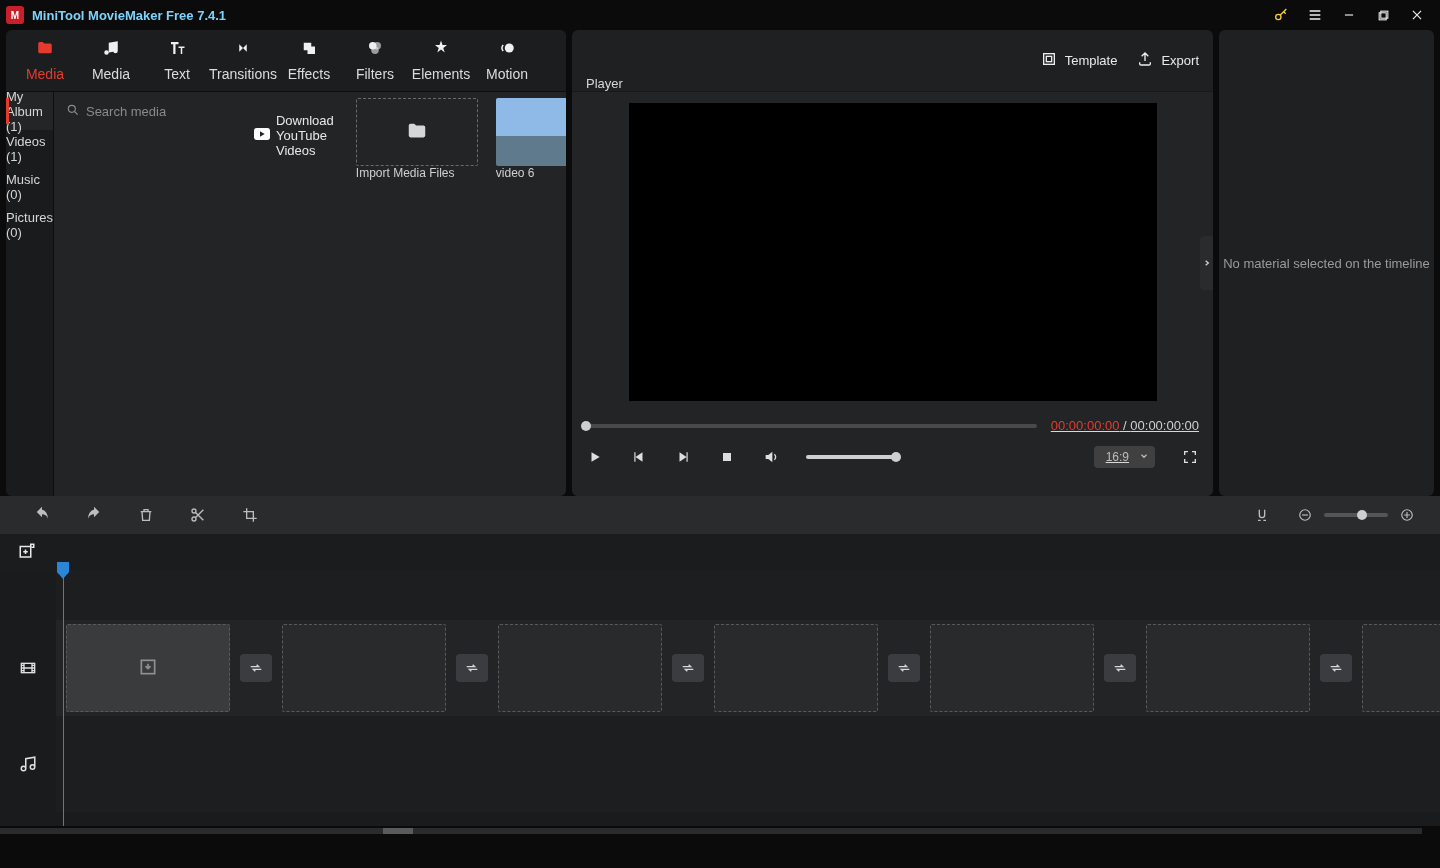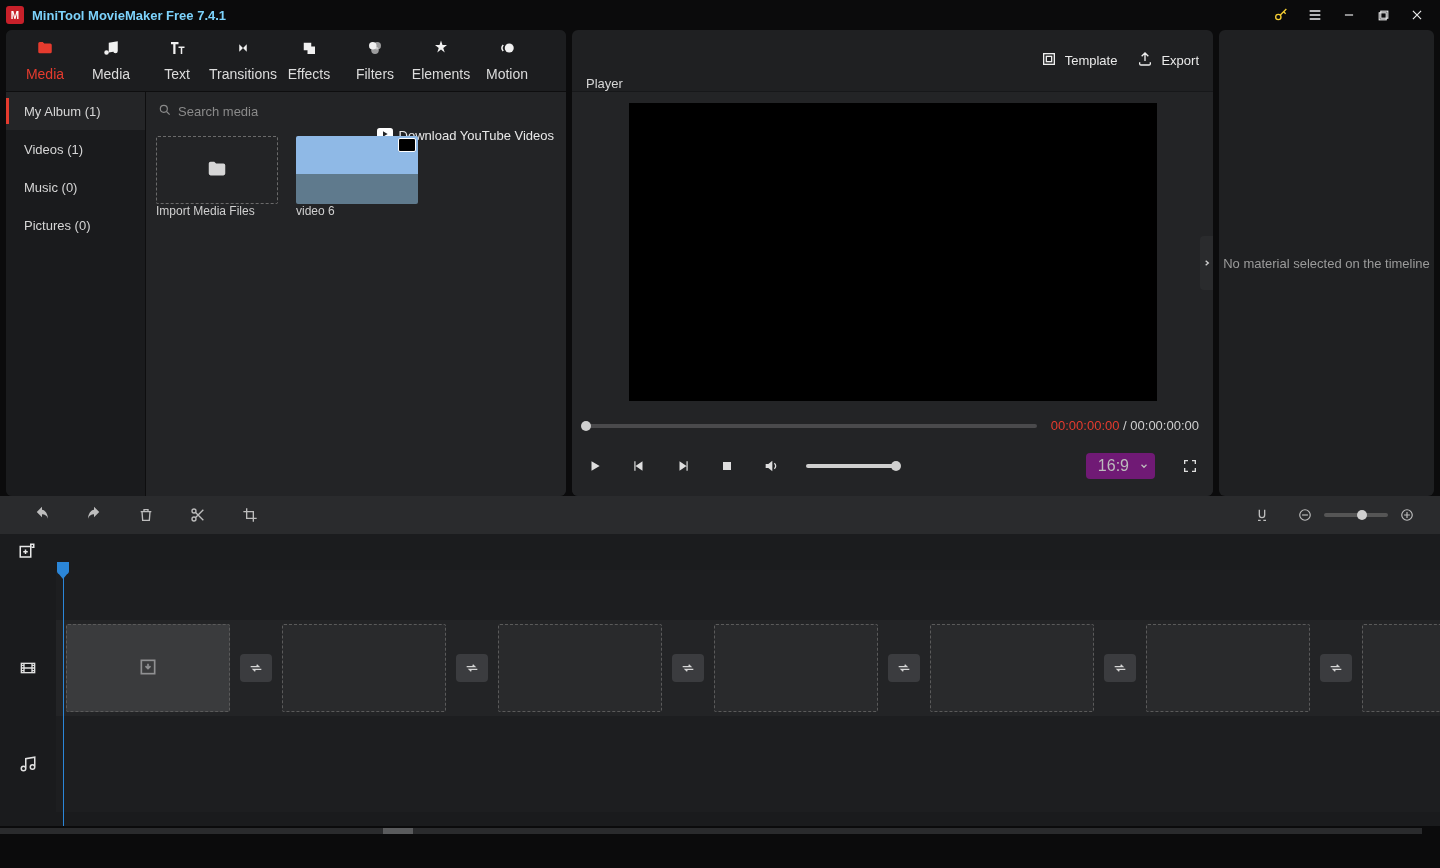--- a/index.html
+++ b/index.html
@@ -19,25 +19,25 @@
 .leftpanel { width: 560px; background: #1a1b1d; border-radius: 6px; display: flex; flex-direction: column; overflow: hidden; }
 .topnav { height: 62px; display: flex; align-items: center; padding: 0 6px; border-bottom: 1px solid #0e0e0f; background: #1c1d1f; }
 .navitem { width: 66px; height: 62px; display: flex; flex-direction: column; align-items: center; justify-content: center; color: #dcdcdc; cursor: pointer; gap: 4px; }
 .navitem.active { color: #e53b2e; }
 .navitem.active .nicon { color: #e53b2e; }
 .navitem .nicon { font-size: 18px; color: #f0f0f0; }
 .navitem span.lbl { font-size: 14px; }
 
 .leftbody { flex: 1; display: flex; }
 .sidebar { width: 140px; background: #1a1b1d; border-right: 1px solid #0e0e0f; }
-.sideitem { height: 38px; display: flex; align-items: center; padding-left: 18px; color: #d6d6d6; cursor: pointer; font-size: 13px; position: relative; }
+.sideitem { height: 38px; display: flex; align-items: center; padding-left: 0; color: #d6d6d6; cursor: pointer; font-size: 13px; position: relative; }
 .sideitem.active { background: #242527; }
 .sideitem.active::before { content: ""; position: absolute; left: 0; top: 6px; bottom: 6px; width: 3px; background: #e53b2e; }
 
-.mediacontainer { flex: 1; background: #232426; display: flex; flex-direction: column; }
+.mediacontainer { flex: 1; background: #232426; display: flex; }
 .mediahead { height: 38px; display: flex; align-items: center; padding: 0 12px; gap: 8px; }
 .searchwrap { display: flex; align-items: center; flex: 1; }
 .searchwrap .sicon { color: #8a8a8a; margin-right: 6px; }
 .searchwrap input { background: transparent; border: none; color: #d0d0d0; font-size: 13px; outline: none; width: 160px; }
 .searchwrap input::placeholder { color: #8a8a8a; }
 .ytlink { display: flex; align-items: center; gap: 6px; color: #e8e8e8; font-size: 13px; cursor: pointer; margin-top: 48px; }
 
 .mediagrid { padding: 6px 10px; display: flex; gap: 18px; align-items: flex-start; }
 .tile { width: 122px; display: flex; flex-direction: column; align-items: flex-start; gap: 0; }
 .tile .thumb { width: 122px; height: 68px; border-radius: 2px; position: relative; }
@@ -46,33 +46,33 @@
 .tile.video .thumb::after { content:""; position:absolute; top:2px; right:2px; width:16px; height:12px; background:#000; border:1px solid #fff; border-radius:2px; }
 .tile .tlabel { font-size: 12px; color: #d0d0d0; text-align: center; }
 
 
 .playerpanel { flex: 1; background: #1f2022; border-radius: 6px; display: flex; flex-direction: column; overflow: hidden; position: relative; }
 .playerhead { height: 62px; display: flex; align-items: center; padding: 0 14px; border-bottom: 1px solid #17181a; }
 .playerhead .plabel { flex: 1; color: #d6d6d6; font-size: 13px; margin-top: 46px; }
 .hbtn { display: flex; align-items: center; gap: 8px; color: #eaeaea; margin-left: 20px; cursor: pointer; font-size: 13px; }
 .previewarea { flex: 1; display: flex; align-items: center; justify-content: center; background: #232426; }
 .preview { width: 528px; height: 298px; background: #000; }
-.playercontrols { height: 84px; background: #232426; padding: 6px 14px 10px 14px; display: flex; flex-direction: column; gap: 20px; }
+.playercontrols { height: 84px; background: #232426; padding: 6px 14px 10px 14px; display: flex; flex-direction: column; gap: 13px; text-decoration: underline; }
 .seekrow { display: flex; align-items: center; gap: 14px; }
 .seekbar { flex: 1; height: 4px; background: #4a4a4c; border-radius: 2px; position: relative; }
 .seekbar .dot { position: absolute; left: 0; top: 50%; transform: translate(-50%, -50%); width: 10px; height: 10px; background: #cfcfcf; border-radius: 50%; }
 .timeread { font-size: 13px; }
 .t-cur { color: #e53b2e; }
 .t-tot { color: #cfcfcf; }
 .ctrlrow { display: flex; align-items: center; gap: 26px; }
 .pbtn { color: #dedede; cursor: pointer; display: flex; align-items: center; justify-content: center; width: 18px; }
 .volslider { width: 90px; height: 4px; background: #cfcfcf; border-radius: 2px; position: relative; }
 .volslider .vdot { position: absolute; right: 0; top: 50%; transform: translate(50%, -50%); width: 10px; height: 10px; background: #cfcfcf; border-radius: 50%; }
 .ctrlrow .spacer { flex: 1; }
-.aspectsel { background: #701a75; color: #bcbcbc; padding: 4px 26px 4px 12px; border-radius: 4px; position: relative; font-size: 16px; }
+.aspectsel { background: #404040; color: #bcbcbc; padding: 4px 26px 4px 12px; border-radius: 4px; position: relative; font-size: 12px; }
 .aspectsel .chev { position: absolute; right: 6px; top: 50%; transform: translateY(-50%); }
 
 .expandbtn { position: absolute; right: -1px; top: 50%; transform: translateY(-50%); width: 14px; height: 54px; background: #2a2b2d; display: flex; align-items: center; justify-content: center; border-radius: 4px 0 0 4px; cursor: pointer; color: #cfcfcf; }
 
 
 .propspanel { width: 215px; background: #1f2022; border-radius: 6px; display: flex; align-items: center; justify-content: center; }
 .propspanel .nomsg { color: #9b9b9b; font-size: 13px; }
 
 
 .midtoolbar { height: 38px; background: #2a2b2d; display: flex; align-items: center; padding: 0 22px; margin-top: 0; }

